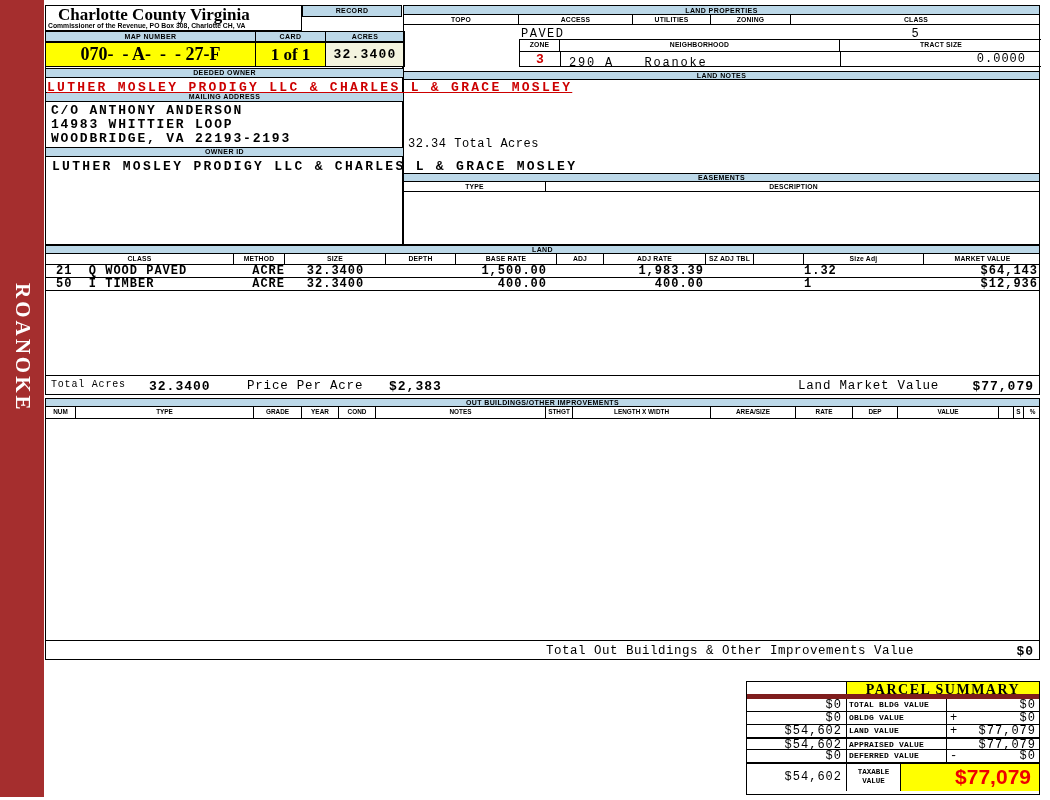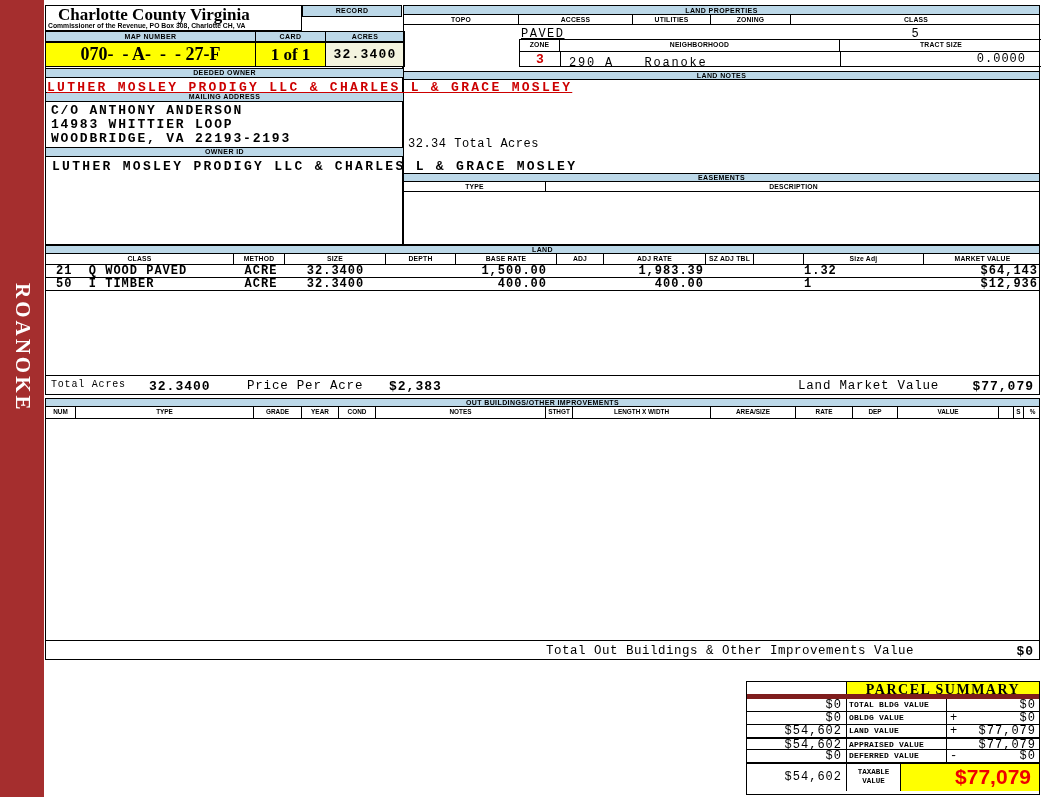--- a/index.html
+++ b/index.html
@@ -18,21 +18,21 @@
   .row-grid .cell{overflow:visible;text-align:center;
             font:bold 12px "Liberation Mono",monospace;letter-spacing:1px;line-height:13px;}
   .lp-grid{grid-template-columns:115px 114px 78px 80px 250px;}
   .zone-grid{grid-template-columns:40px 280px 202px;}
   .ease-grid{grid-template-columns:142px 495px;}
   .land-grid{grid-template-columns:188px 51px 101px 70px 101px 47px 102px 48px 50px 120px 117px;}
   .ob-grid{grid-template-columns:30px 178px 48px 37px 37px 170px 27px 138px 85px 57px 45px 101px 15px 10px 17px;}
   .ob-grid .cell{font-size:6.4px;letter-spacing:0;}
   .land-row{border-bottom:1px solid #000;}
   .land-row .cell:nth-child(1){text-align:left;padding-left:10px;white-space:pre;}
-  .land-row .cell:nth-child(2){text-align:center;padding-left:3px;}
+  .land-row .cell:nth-child(2){text-align:right;padding-left:3px;}
   .land-row .cell:nth-child(5){text-align:right;padding-right:10px;}
   .land-row .cell:nth-child(7){text-align:right;padding-right:2px;}
   .land-row .cell:nth-child(10){text-align:left;padding-right:28px;}
   .land-row .cell:nth-child(11){text-align:right;padding-right:3px;}
   .vtext{position:absolute;top:283px;left:50%;transform:translateX(-50%);
          writing-mode:vertical-rl;color:#fff;font:bold 21px "Liberation Serif",serif;
          letter-spacing:3px;white-space:nowrap;}
   .owner-red{font:bold 13px "Liberation Mono",monospace;letter-spacing:2.3px;color:var(--redtext);
              text-decoration:underline;white-space:nowrap;}
   .owner-id{font:bold 13px "Liberation Mono",monospace;letter-spacing:2.3px;color:#000;white-space:nowrap;}
@@ -86,21 +86,21 @@
   <div class="abs bx" style="left:403px;top:5px;width:637px;height:240px;">
     <div class="abs band" style="left:0;top:-1px;width:635px;height:10px;line-height:9px;">LAND PROPERTIES</div>
     <div class="abs grid lp-grid hd" style="left:0;top:9px;width:635px;height:10px;">
         <div class="cell">TOPO</div>
         <div class="cell">ACCESS</div>
         <div class="cell">UTILITIES</div>
         <div class="cell">ZONING</div>
         <div class="cell">CLASS</div>
       </div>
 
-    <div class="abs mono" style="left:117px;top:21px;font-size:12px;letter-spacing:1.5px;text-decoration:underline;">PAVED</div>
+    <div class="abs mono" style="left:117px;top:21px;font-size:12px;letter-spacing:1.5px;">PAVED</div>
     <div class="abs mono" style="left:387px;top:21px;width:248px;text-align:center;font-size:12px;">5</div>
 
     <div class="abs bx" style="left:115px;top:33px;width:522px;height:28px;border-right:none;">
       <div class="grid zone-grid hd" style="width:520px;height:11px;">
         <div class="cell" style="line-height:10px;">ZONE</div>
         <div class="cell" style="line-height:10px;">NEIGHBORHOOD</div>
         <div class="cell" style="line-height:10px;">TRACT SIZE</div>
       </div>
       <div style="display:flex;height:15px;">
         <div class="mono" style="width:40px;text-align:center;font-weight:bold;font-size:13px;line-height:15px;color:var(--redtext);">3</div>

